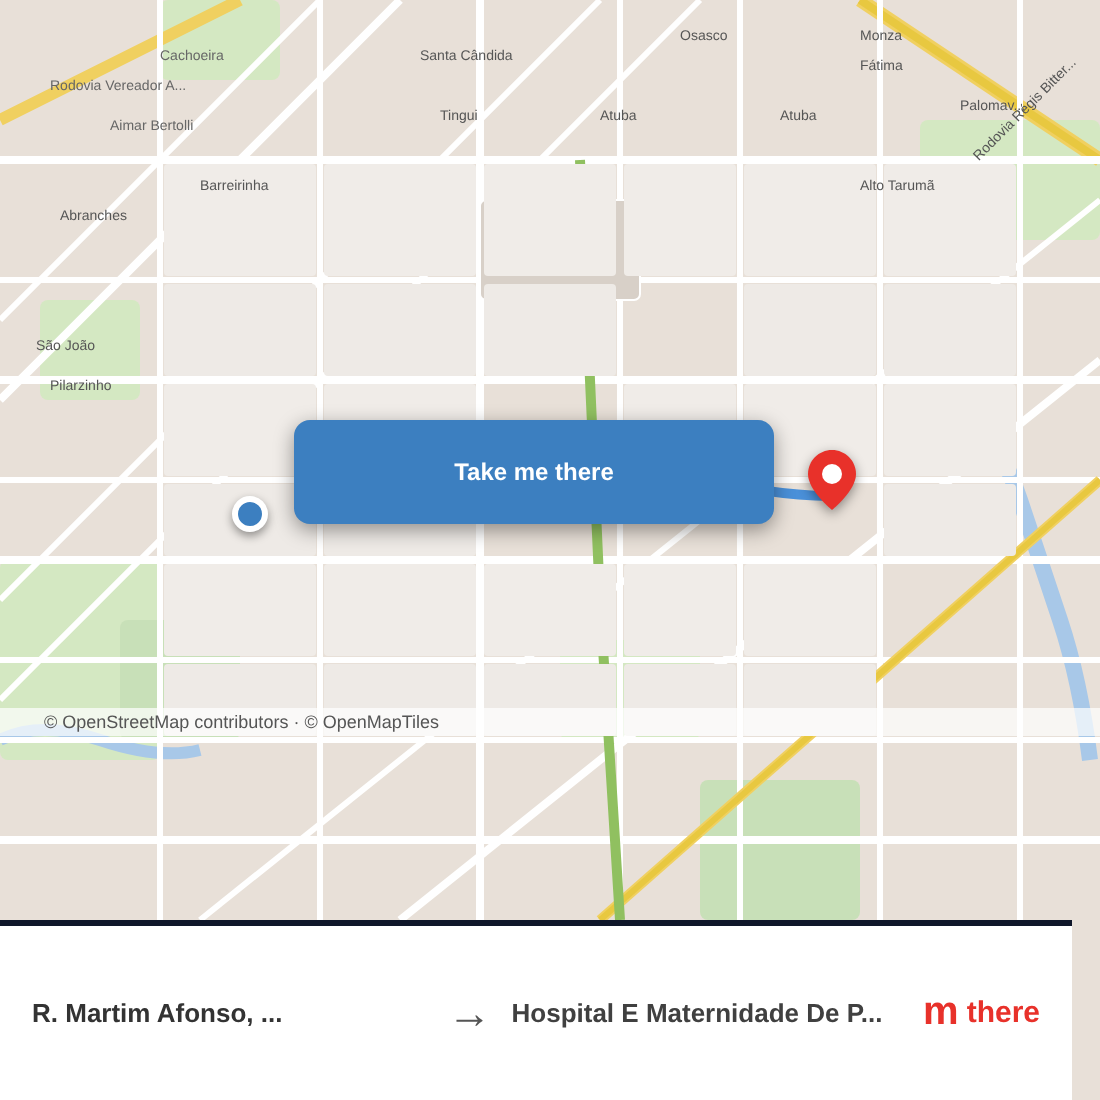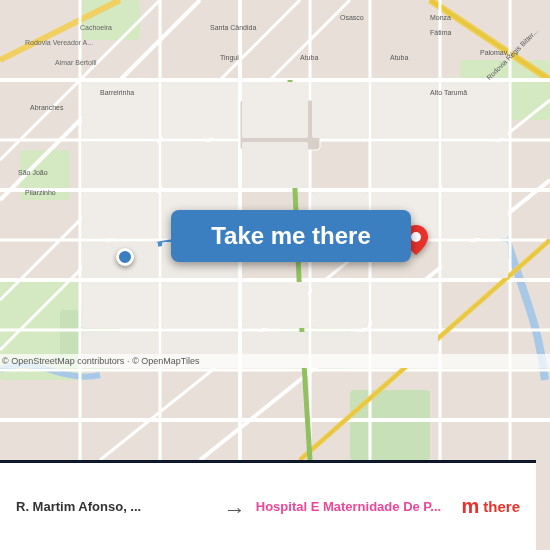--- a/index.html
+++ b/index.html
@@ -20,28 +20,28 @@
     .map-svg {
       position: absolute;
       top: 0; left: 0;
       width: 100%; height: 100%;
     }
 
     
     .take-me-there-btn {
       position: absolute;
       top: 210px;
-      left: 171px;
+      left: 147px;
       width: 240px;
       height: 52px;
       background-color: #3c7fc0;
       color: white;
       border: none;
       border-radius: 8px;
-      font-size: 24px;
+      font-size: 12px;
       font-weight: bold;
       cursor: pointer;
       display: flex;
       align-items: center;
       justify-content: center;
       box-shadow: 0 3px 10px rgba(0,0,0,0.4);
       z-index: 10;
     }
 
     
@@ -106,21 +106,21 @@
     }
 
     .route-to {
       flex: 1;
       display: flex;
       flex-direction: column;
       min-width: 0;
     }
     .route-to-label {
       font-size: 13px;
-      color: #ec4899;
+      color: #404040;
       font-weight: 600;
       white-space: nowrap;
       overflow: hidden;
       text-overflow: ellipsis;
     }
 
     .moovit-logo {
       display: flex;
       align-items: center;
       gap: 4px;
@@ -136,21 +136,21 @@
     }
 
     .attribution {
       position: absolute;
       bottom: 92px;
       left: 0;
       width: 100%;
       background: rgba(255,255,255,0.7);
       font-size: 9px;
       color: #555;
-      padding: 2px 2px;
+      padding: 2px 22px;
       z-index: 5;
     }
   </style>
 </head>
 <body>
 
 <div class="container">
 
   <div class="map-area">
 

